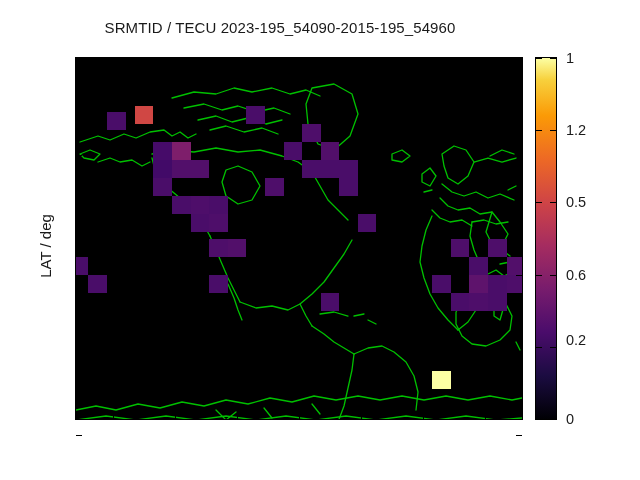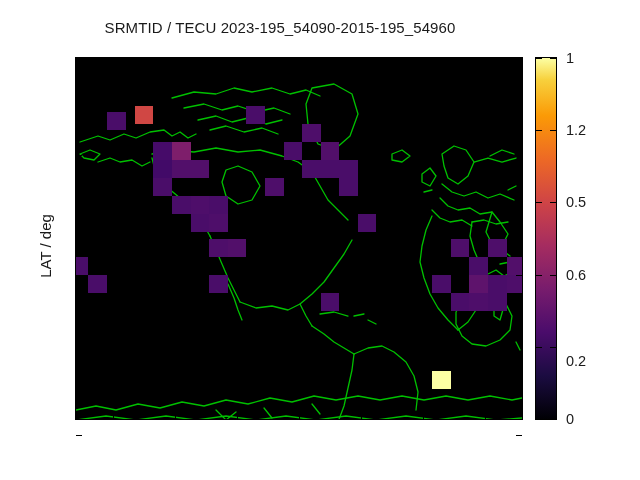--- a/index.html
+++ b/index.html
@@ -312,18 +312,18 @@
   <div class="cbtick-mark" style="top:0px"></div>
 
   <div class="cbtick-mark right" style="top:361px"></div>
   <div class="cbtick-mark right" style="top:288.8px"></div>
   <div class="cbtick-mark right" style="top:216.6px"></div>
   <div class="cbtick-mark right" style="top:144.4px"></div>
   <div class="cbtick-mark right" style="top:72.2px"></div>
   <div class="cbtick-mark right" style="top:0px"></div>
 
   <div class="cbtick-label" style="top:354px">0</div>
-  <div class="cbtick-label" style="top:296px">0.2</div>
+  <div class="cbtick-label" style="top:275px">0.2</div>
   <div class="cbtick-label" style="top:209.6px">0.6</div>
   <div class="cbtick-label" style="top:137.4px">0.5</div>
   <div class="cbtick-label" style="top:65.2px">1.2</div>
   <div class="cbtick-label" style="top:-7px">1</div>
 </div>
 
 </body></html>

